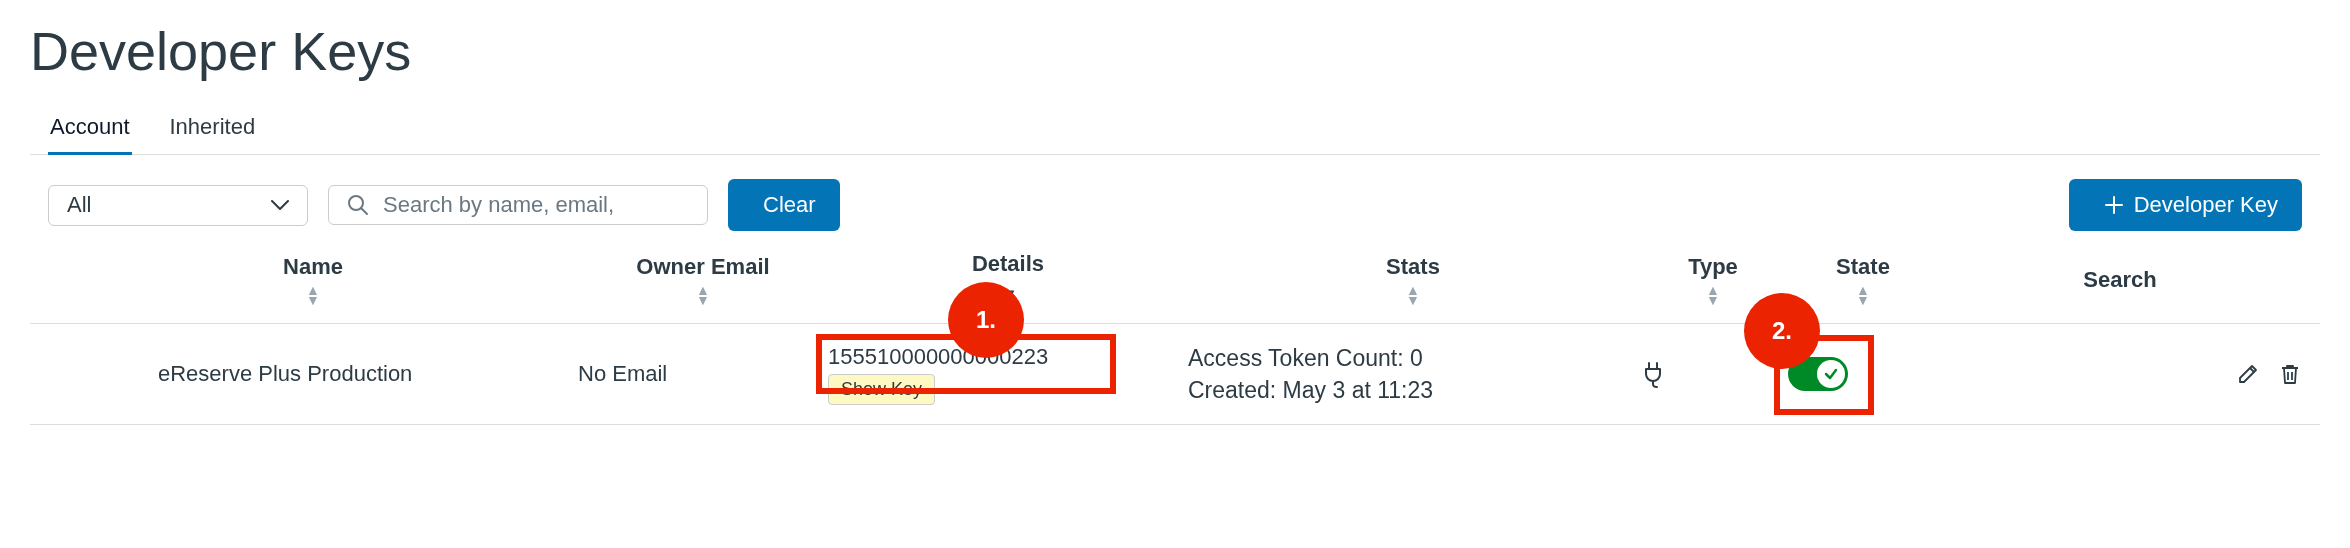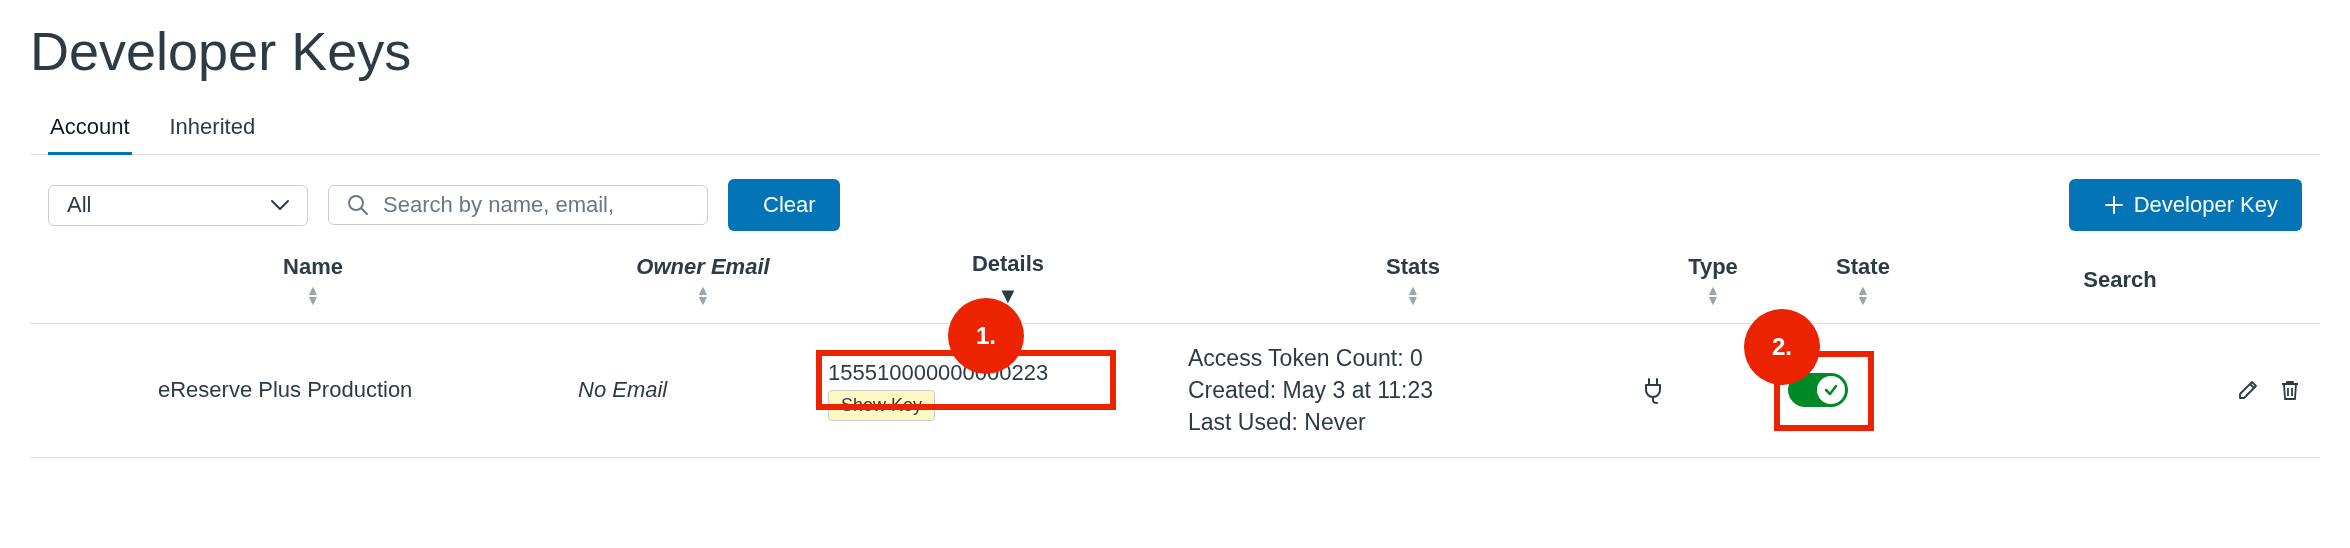--- a/index.html
+++ b/index.html
@@ -103,21 +103,21 @@
     }
     .th {
       font-size: 22px;
       font-weight: 700;
       display:flex;
       align-items:center;
       gap:6px;
       flex-direction:column;
     }
     .col-name   { width: 530px; }
-    .col-email  { width: 250px; font-style: italic; }
+    .col-email  { width: 250px; }
     .col-details{ width: 360px; }
     .col-stats  { width: 450px; }
     .col-type   { width: 150px; }
     .col-state  { width: 150px; }
     .col-actions{ flex:1; text-align:right; display:flex; justify-content:flex-end; }
     .sort-icon { color:#9aa5ad; font-size:14px; line-height:0.7; display:inline-flex; flex-direction:column; }
     .trow {
       display:flex;
       align-items:center;
       padding: 18px;
@@ -271,21 +271,20 @@
         <span>1.</span>
       </div>
       <div class="details-id">155510000000000223</div>
       <button class="show-key-btn">Show Key</button>
     </div>
 
     <div class="td col-stats">
       <div class="stats-lines">
         <div>Access Token Count: 0</div>
         <div>Created: May 3 at 11:23</div>
-        <div>Last Used: Never</div>
       </div>
     </div>
 
     <div class="td col-type" style="display:flex;">
       <span>
         <svg width="30" height="30" viewBox="0 0 30 30">
           <path d="M11 4 V10 M19 4 V10" stroke="#2d3b45" stroke-width="2" stroke-linecap="round"></path>
           <path d="M8 10 H22 V15 A7 7 0 0 1 15 22 A7 7 0 0 1 8 15 Z" fill="none" stroke="#2d3b45" stroke-width="2" stroke-linejoin="round"></path>
           <path d="M15 22 V25 Q15 28 19 28" fill="none" stroke="#2d3b45" stroke-width="2" stroke-linecap="round"></path>
         </svg>

